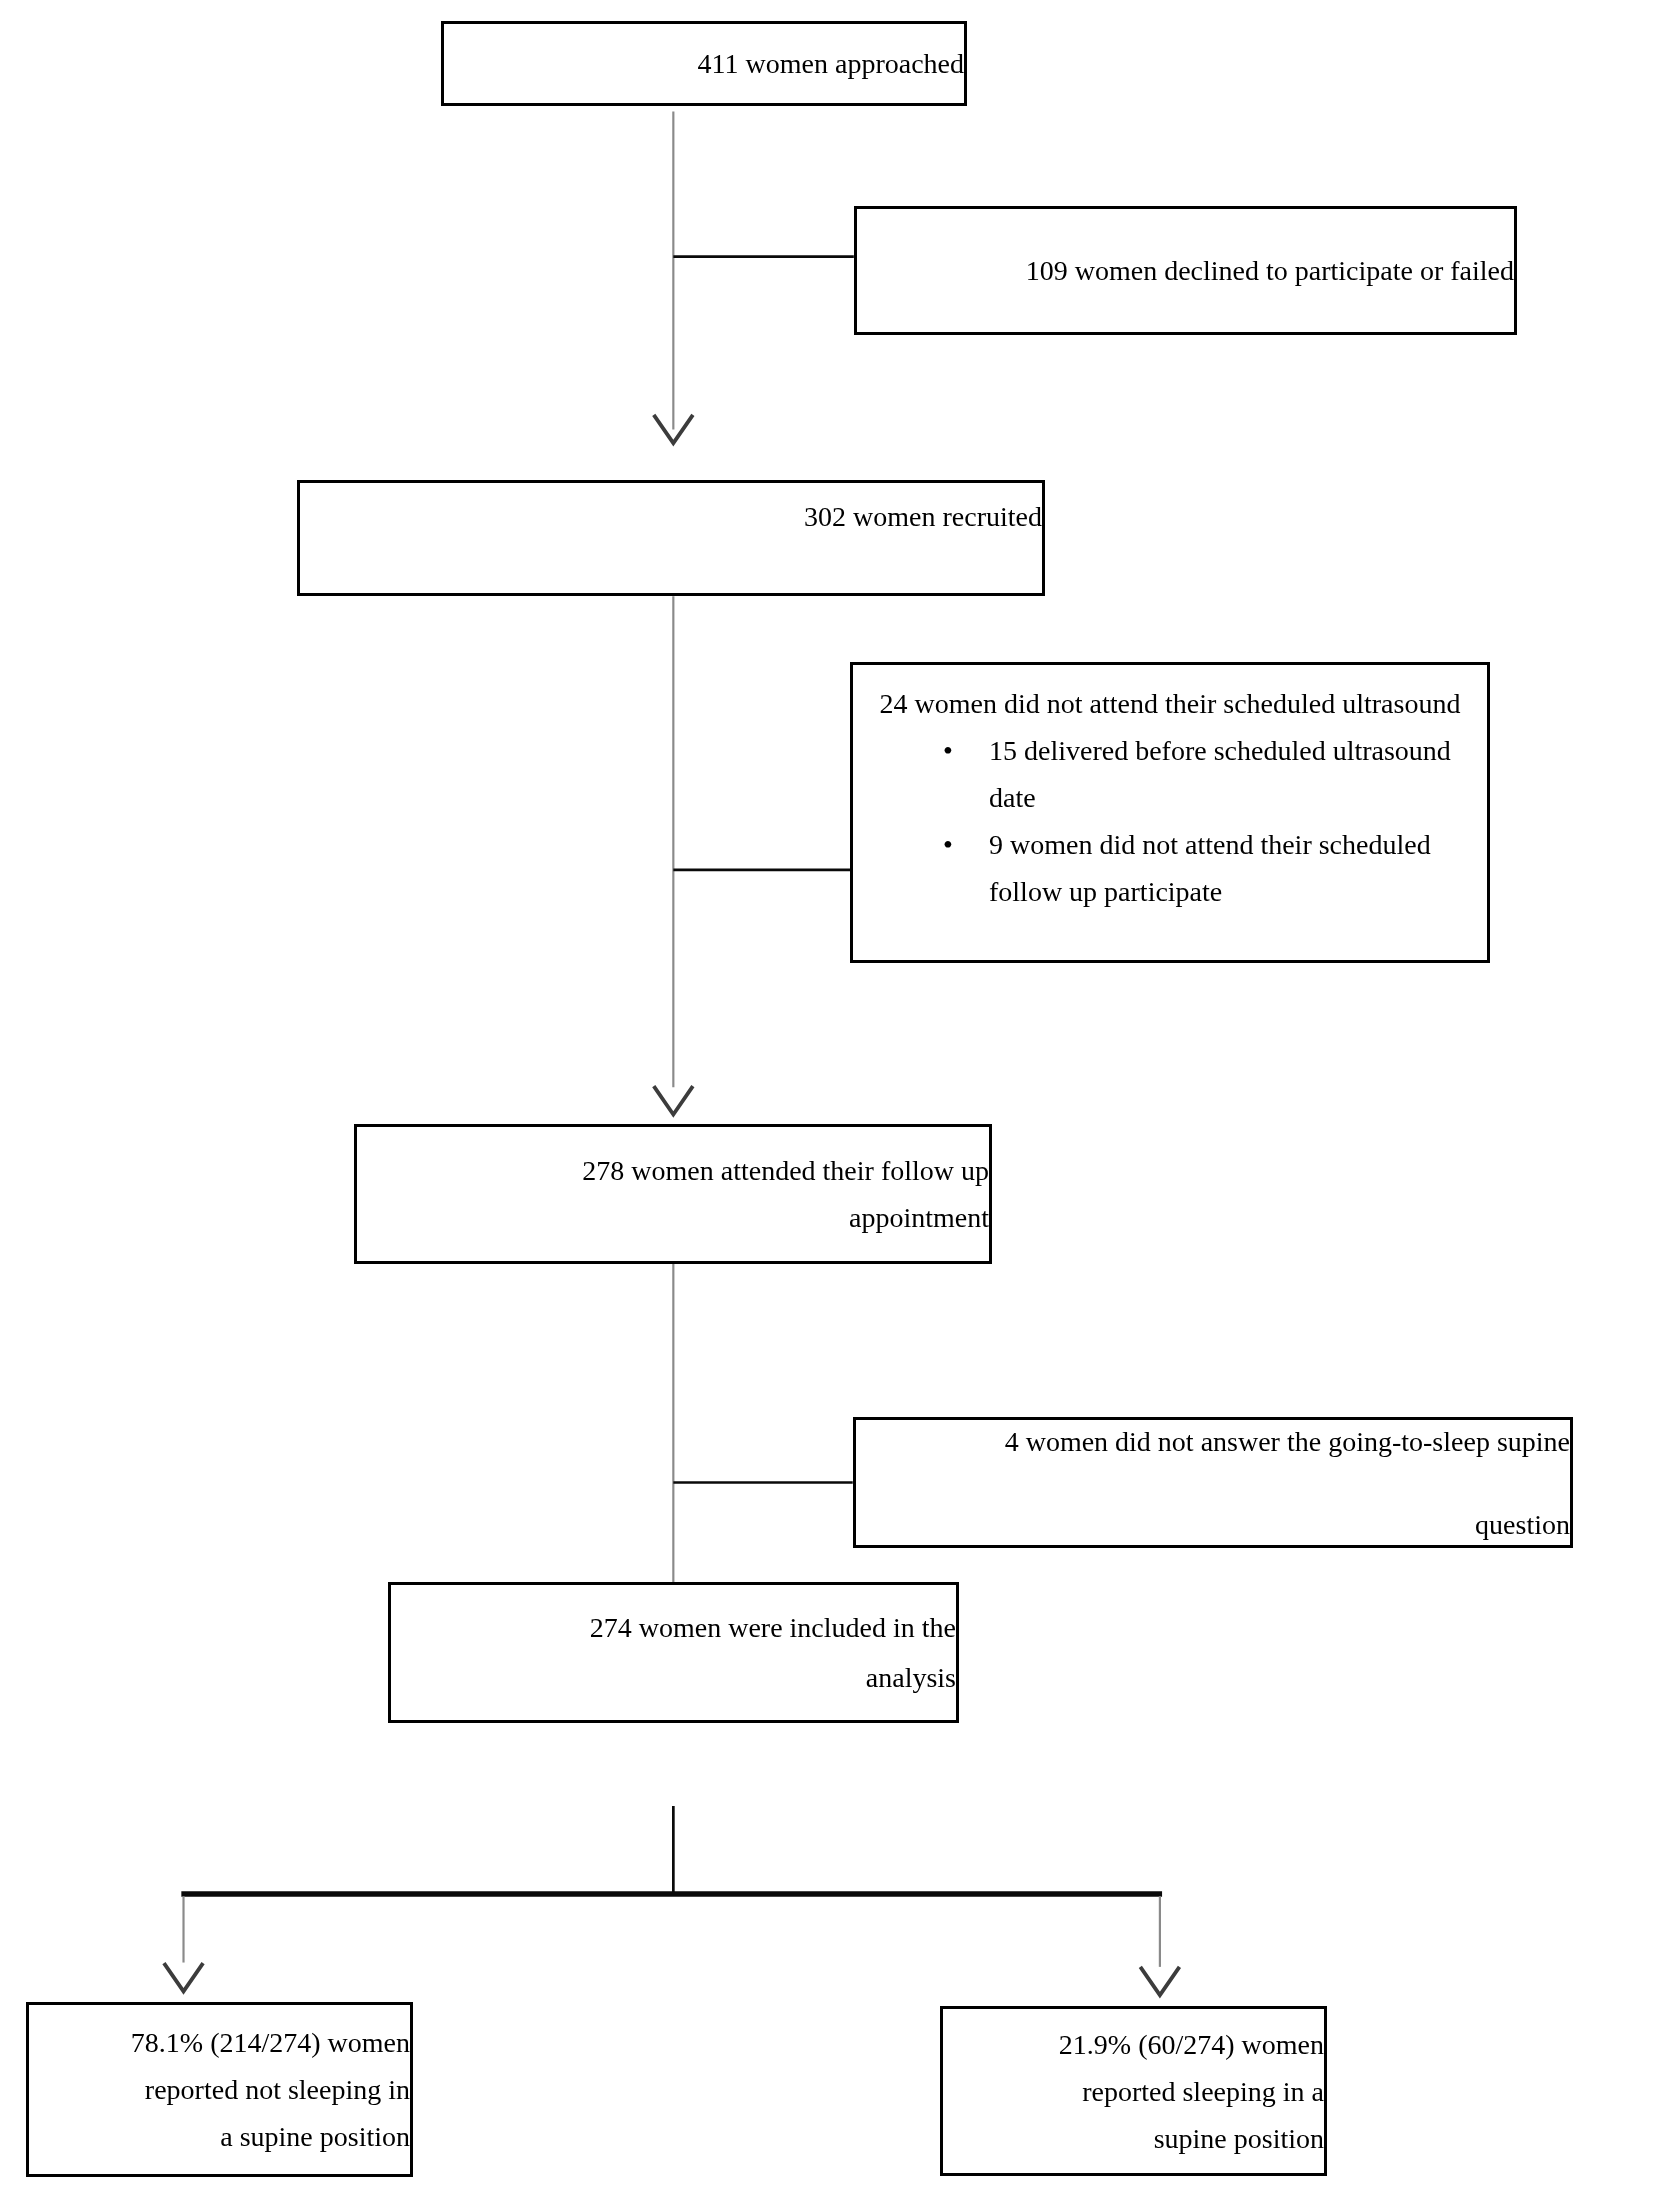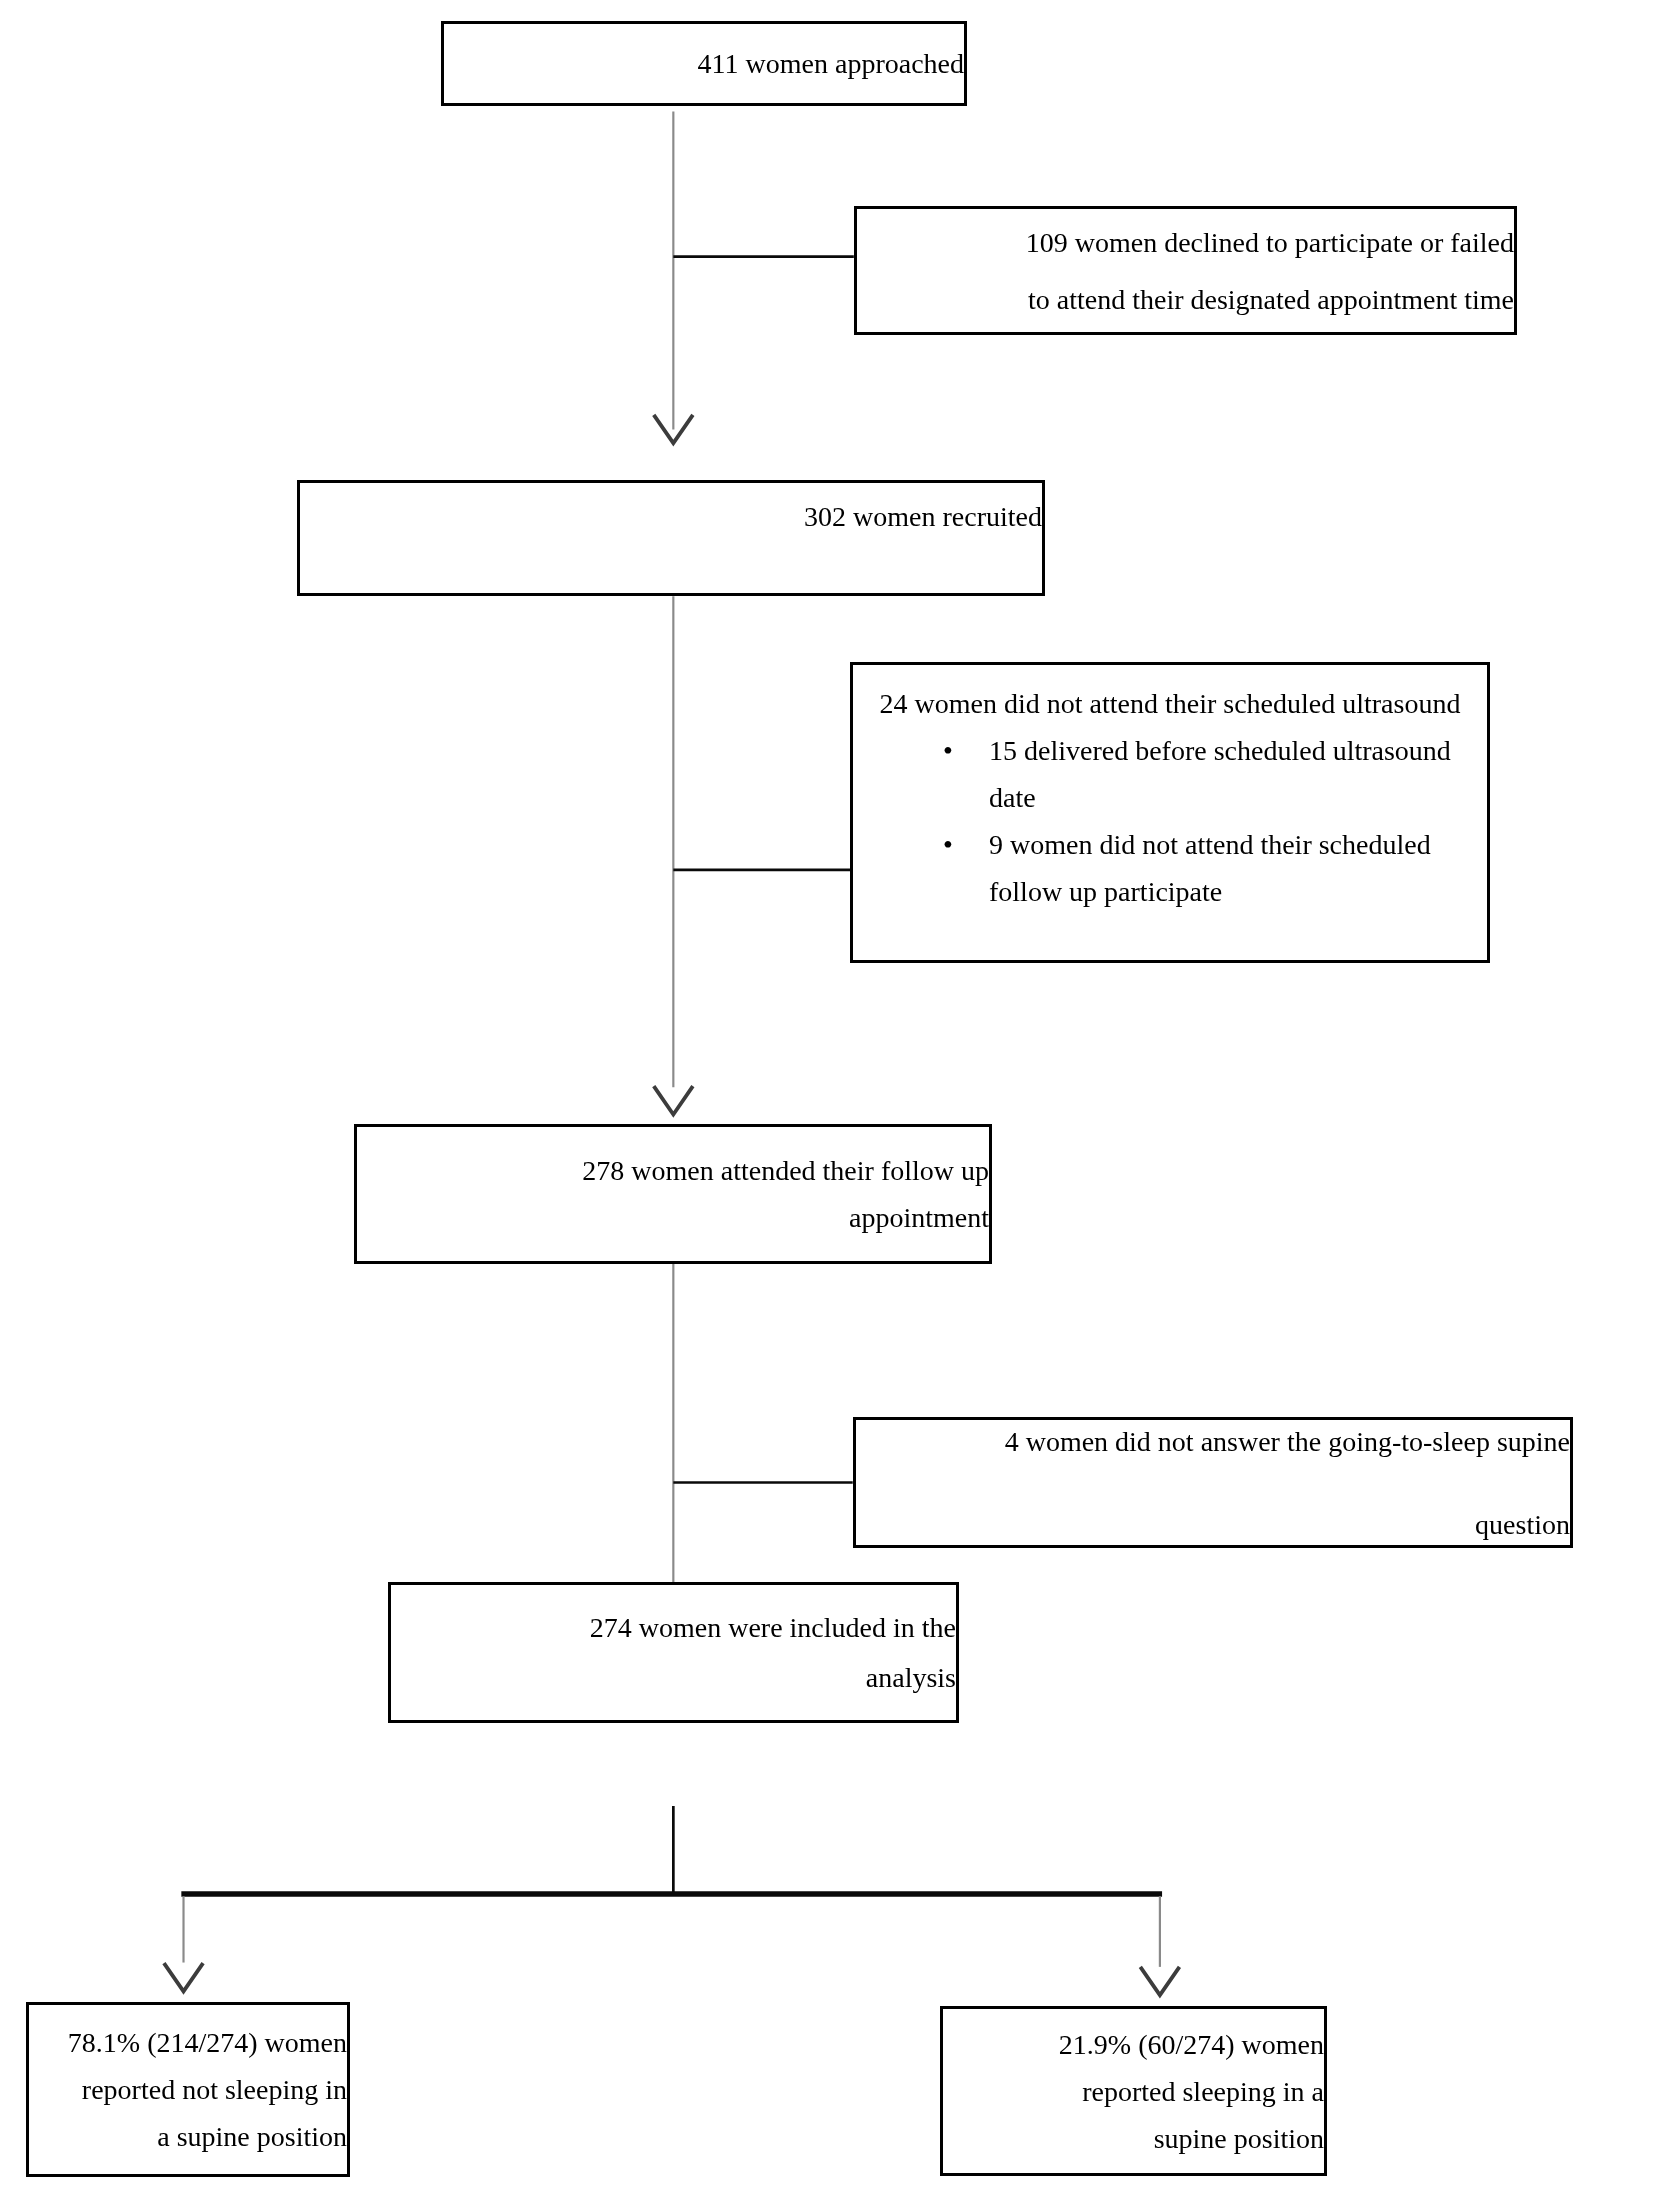--- a/index.html
+++ b/index.html
@@ -25,21 +25,21 @@
   #box-recruited    { left:297px;  top:480px;  width:748px; height:116px; padding-bottom:43px; }
   #box-ultrasound   { left:850px; top:662px; width:640px; height:301px;
                       justify-content:flex-start; align-items:stretch; text-align:left;
                       padding-top:14.7px; line-height:47px; }
   #box-ultrasound .heading { text-align:center; }
   .bullet-item   { display:flex; margin-left:90px; }
   .bullet-marker { width:46px; flex:0 0 46px; }
   #box-followup     { left:354px;  top:1124px; width:638px; height:140px; line-height:47px; }
   #box-noanswer     { left:853px; top:1417px; width:720px; height:131px; line-height:47px;gap:36px; }
   #box-analysis     { left:388px;  top:1582px; width:571px; height:141px; line-height:50px; }
-  #box-notsupine    { left:26px;   top:2002px; width:324px;  height:175px; line-height:47px; }
+  #box-notsupine    { left:26px;   top:2002px; width:387px;  height:175px; line-height:47px; }
   #box-supine       { left:940px; top:2006px; width:387px;  height:170px; line-height:47px; }
 </style>
 </head>
 <body>
 
 <svg id="connector-layer" viewBox="0 0 3045 4056" xmlns="http://www.w3.org/2000/svg">
   <line class="spine" x1="1238" y1="205" x2="1238" y2="790"></line>
   <polyline class="arrow" points="1202,763 1238,815 1274,763"></polyline>
   <line class="branch" x1="1238" y1="472" x2="1570" y2="472"></line>
 
@@ -58,21 +58,20 @@
   <line class="spine" x1="2133" y1="3488" x2="2133" y2="3618"></line>
   <polyline class="arrow" points="2097,3618 2133,3670 2169,3618"></polyline>
 </svg>
 
 <div class="box" id="box-approached">
   <div>411 women approached</div>
 </div>
 
 <div class="box" id="box-declined">
   <div>109 women declined to participate or failed</div>
-  <div>to attend their designated appointment time</div>
 </div>
 
 <div class="box" id="box-recruited">
   <div>302 women recruited</div>
 </div>
 
 <div class="box" id="box-ultrasound">
   <div class="heading">24 women did not attend their scheduled ultrasound</div>
   <div class="bullet-item">
     <div class="bullet-marker">•</div>

